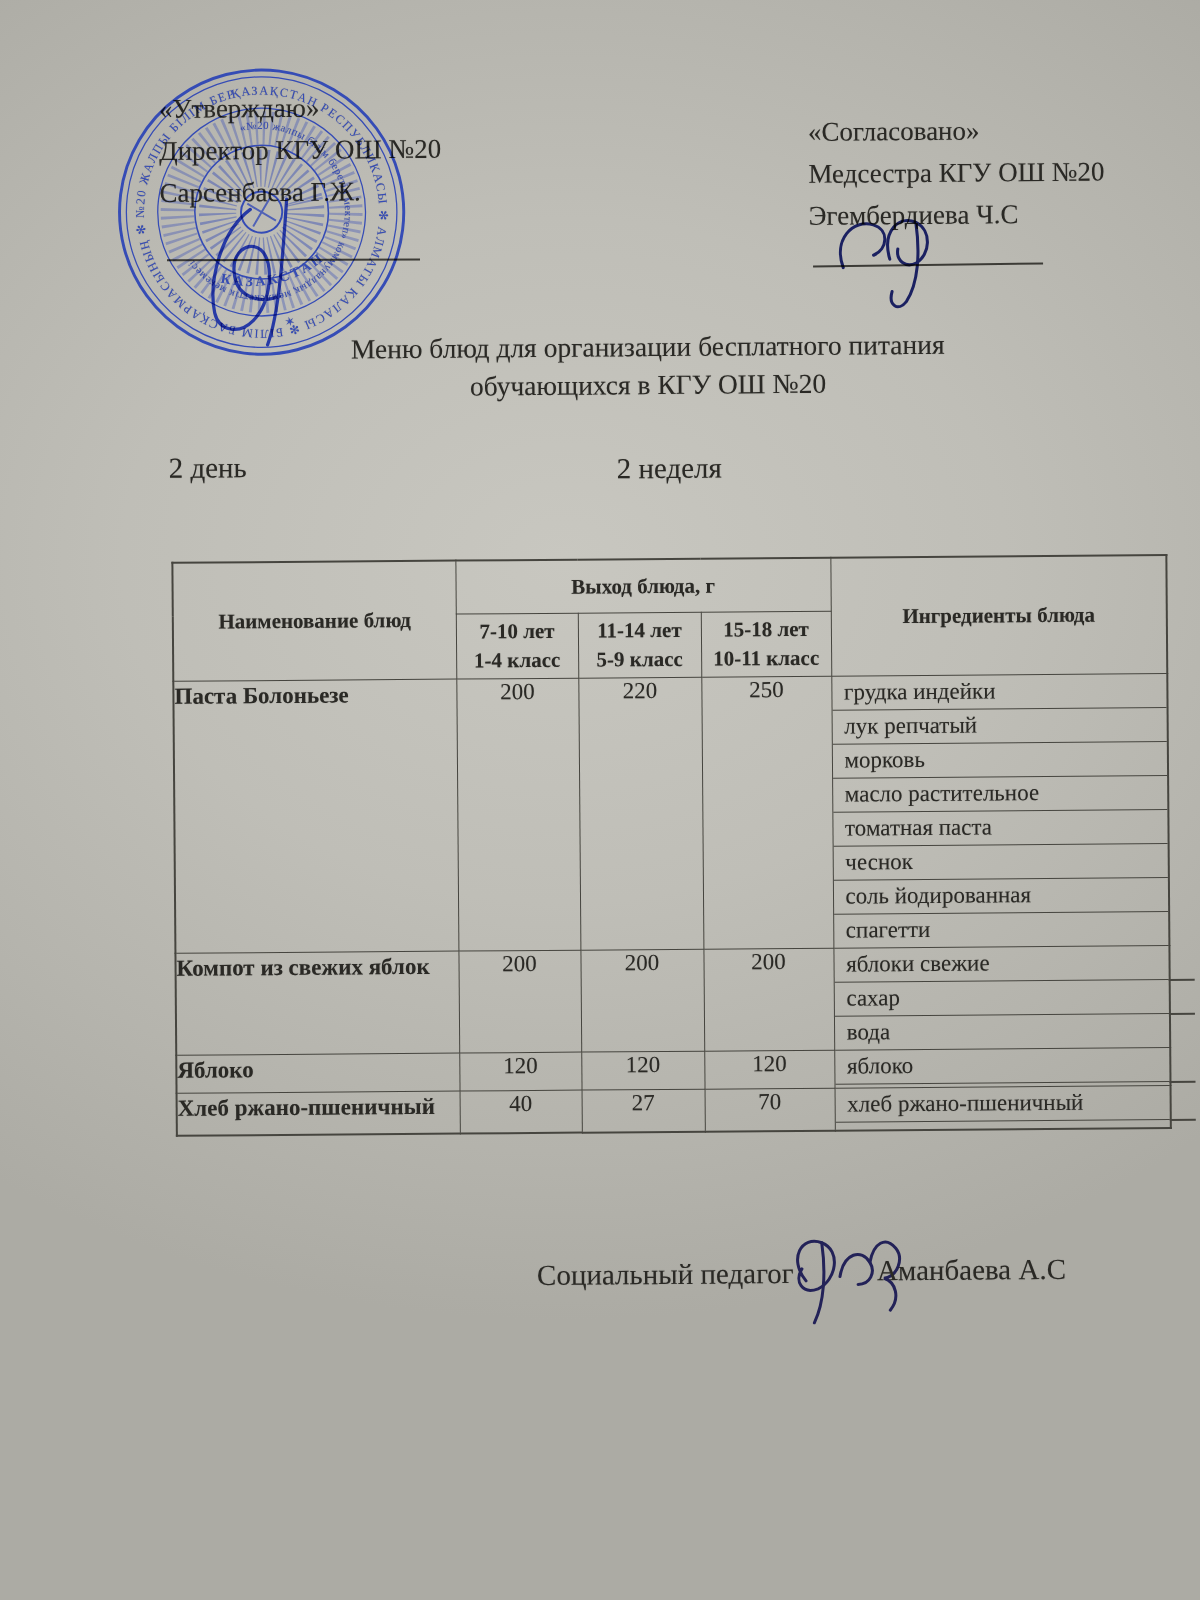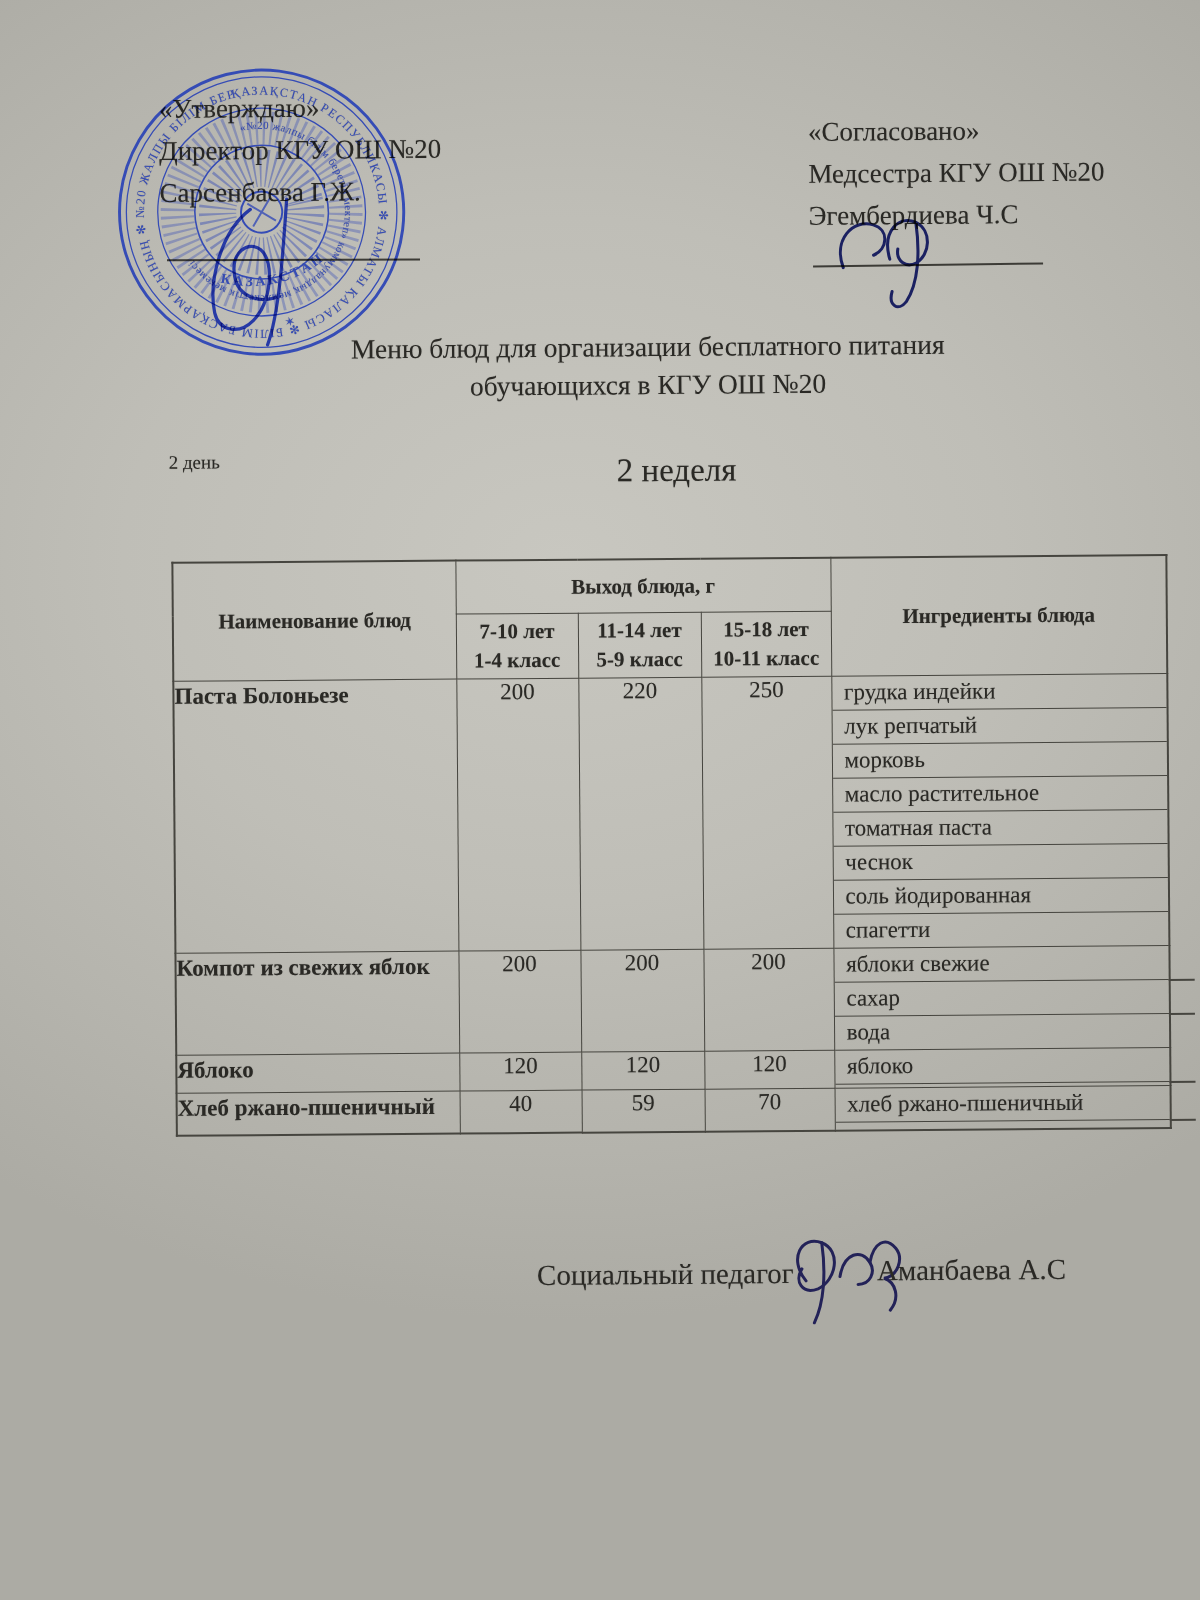--- a/index.html
+++ b/index.html
@@ -13,22 +13,22 @@
   
   .approve{position:absolute;left:163px;top:84px;font-size:27px;line-height:42px;}
   .agree{position:absolute;left:812px;top:112px;font-size:27px;line-height:42px;}
   .sigline{position:absolute;height:2px;background:#3c3b36;}
   .sigline.director{left:170px;top:256px;width:253px;transform:rotate(.3deg);}
   .sigline.nurse{left:816px;top:266px;width:230px;transform:rotate(-.3deg);}
 
   
   .title{position:absolute;left:100px;top:328px;width:1100px;text-align:center;font-size:27.5px;line-height:38px;}
 
-  .day{position:absolute;left:170px;top:448px;font-size:19px;}
-  .week{position:absolute;left:618px;top:452px;font-size:33px;}
+  .day{position:absolute;left:170px;top:448px;font-size:29px;}
+  .week{position:absolute;left:618px;top:452px;font-size:29px;}
 
   
   :root{--line:#46453f;}
   table.menu{position:absolute;left:172px;top:558px;width:994px;border-collapse:collapse;table-layout:fixed;
     border:2.4px solid var(--line);font-size:23px;color:#2a2925;}
   table.menu th, table.menu td{border:1.6px solid var(--line);padding:0;vertical-align:top;}
   table.menu thead th{vertical-align:middle;font-weight:bold;font-size:21px;text-align:center;}
   tr.h1 th{height:52px;}
   tr.h2 th{height:64px;font-size:19.5px;line-height:1.4;}
   td.dish{font-weight:bold;padding:5px 4px 0 10px;font-size:23px;line-height:30px;}
@@ -187,21 +187,21 @@
             <td class="grams">120</td>
             <td class="grams">120</td>
             <td class="grams">120</td>
             <td class="ings">
               <div class="ing-item bordered extend">яблоко</div>
             </td>
           </tr>
           <tr>
             <td class="dish">Хлеб ржано-пшеничный</td>
             <td class="grams">40</td>
-            <td class="grams">59</td>
+            <td class="grams">27</td>
             <td class="grams">70</td>
             <td class="ings">
               <div class="ing-item bordered extend">хлеб ржано-пшеничный</div>
             </td>
           </tr>
         </tbody>
     </table>
 
     <div class="footer-role">Социальный педагог</div>
     <svg class="sig pedagog" viewBox="0 0 210 118">

